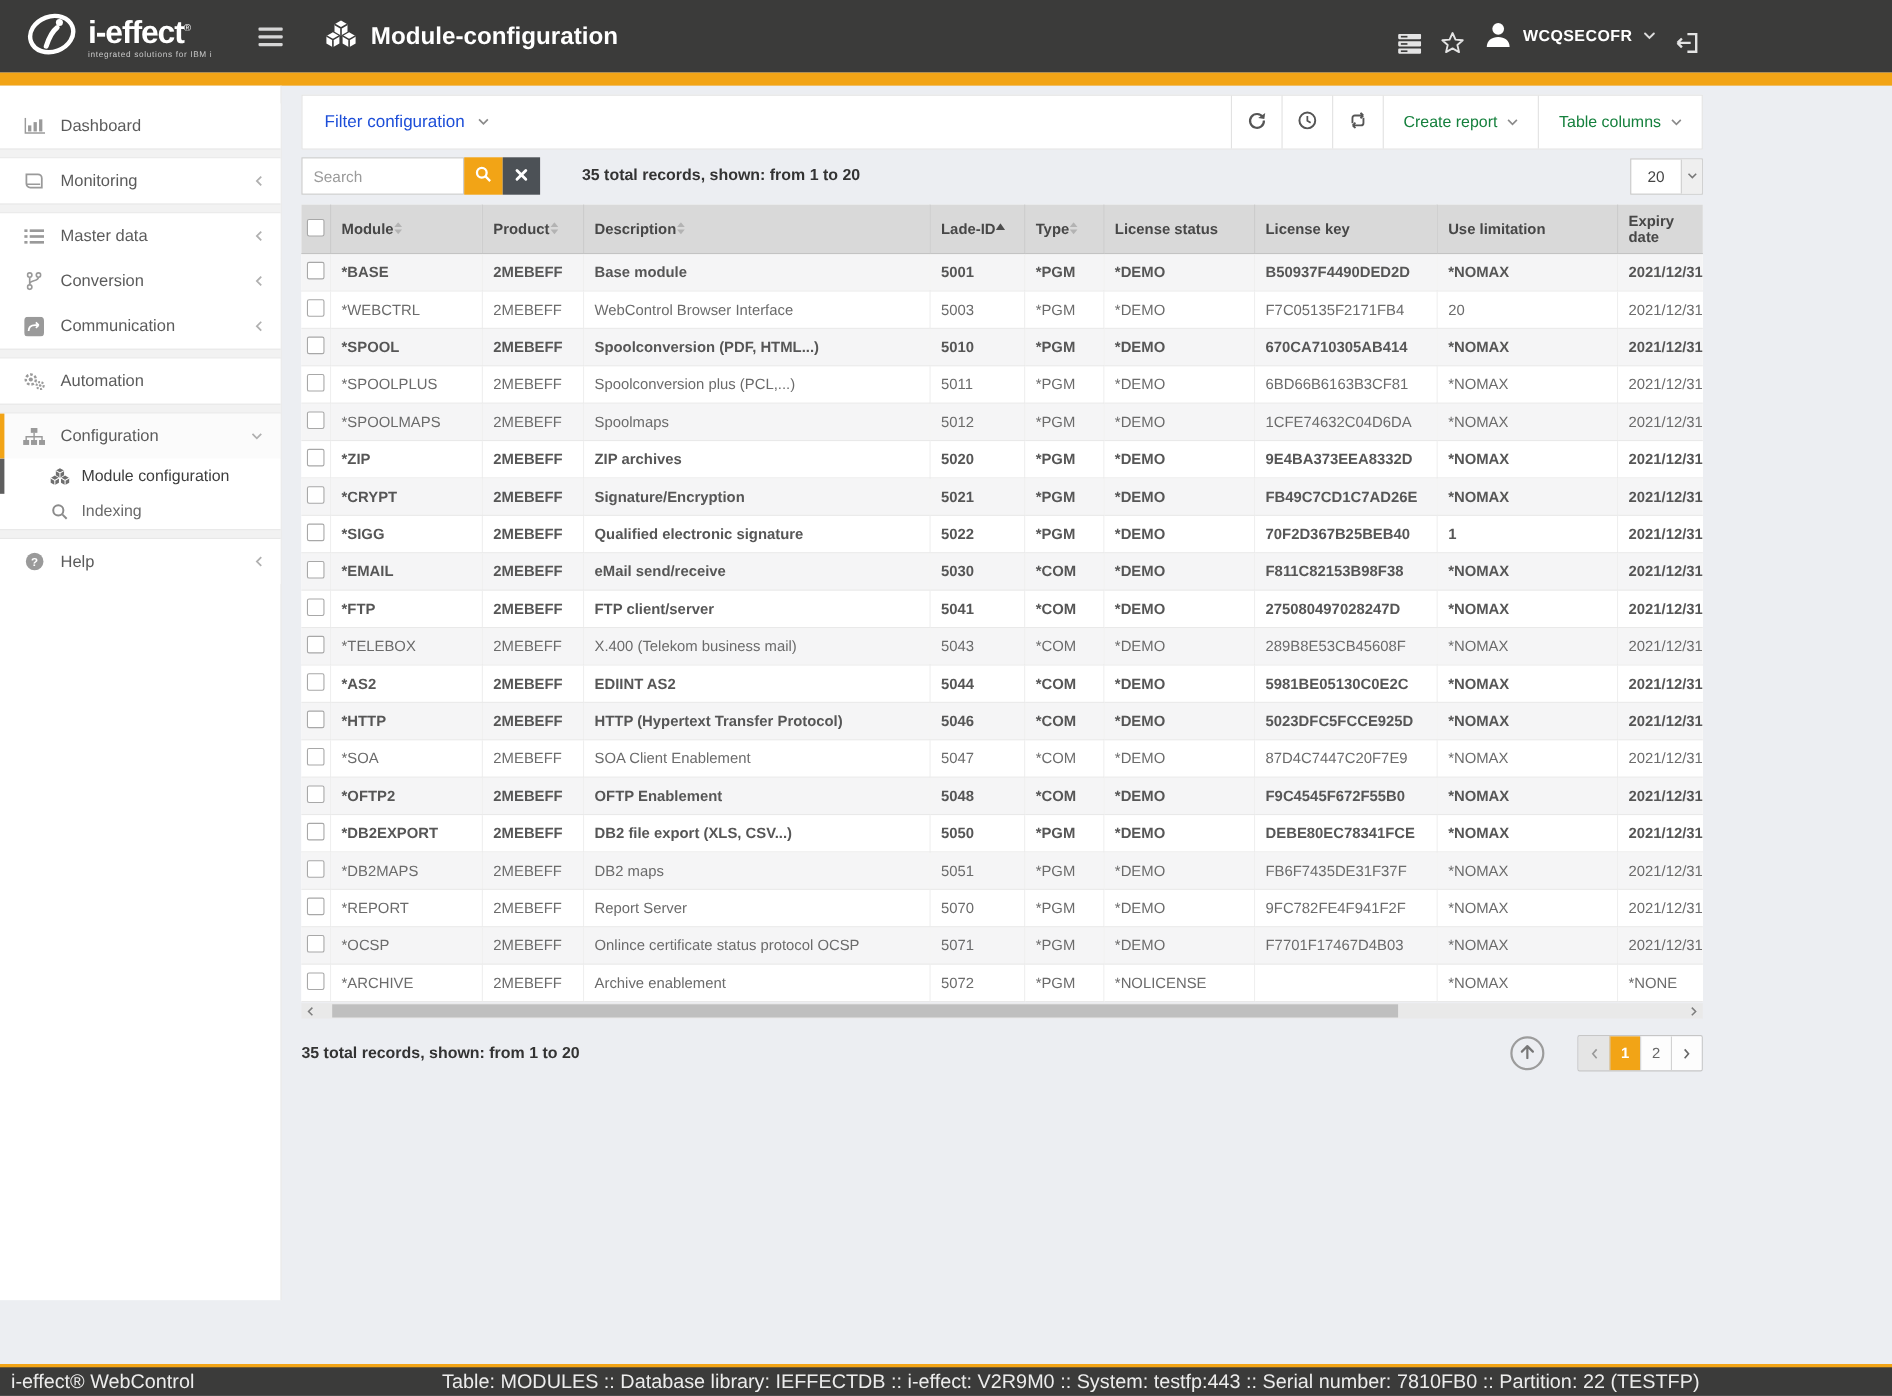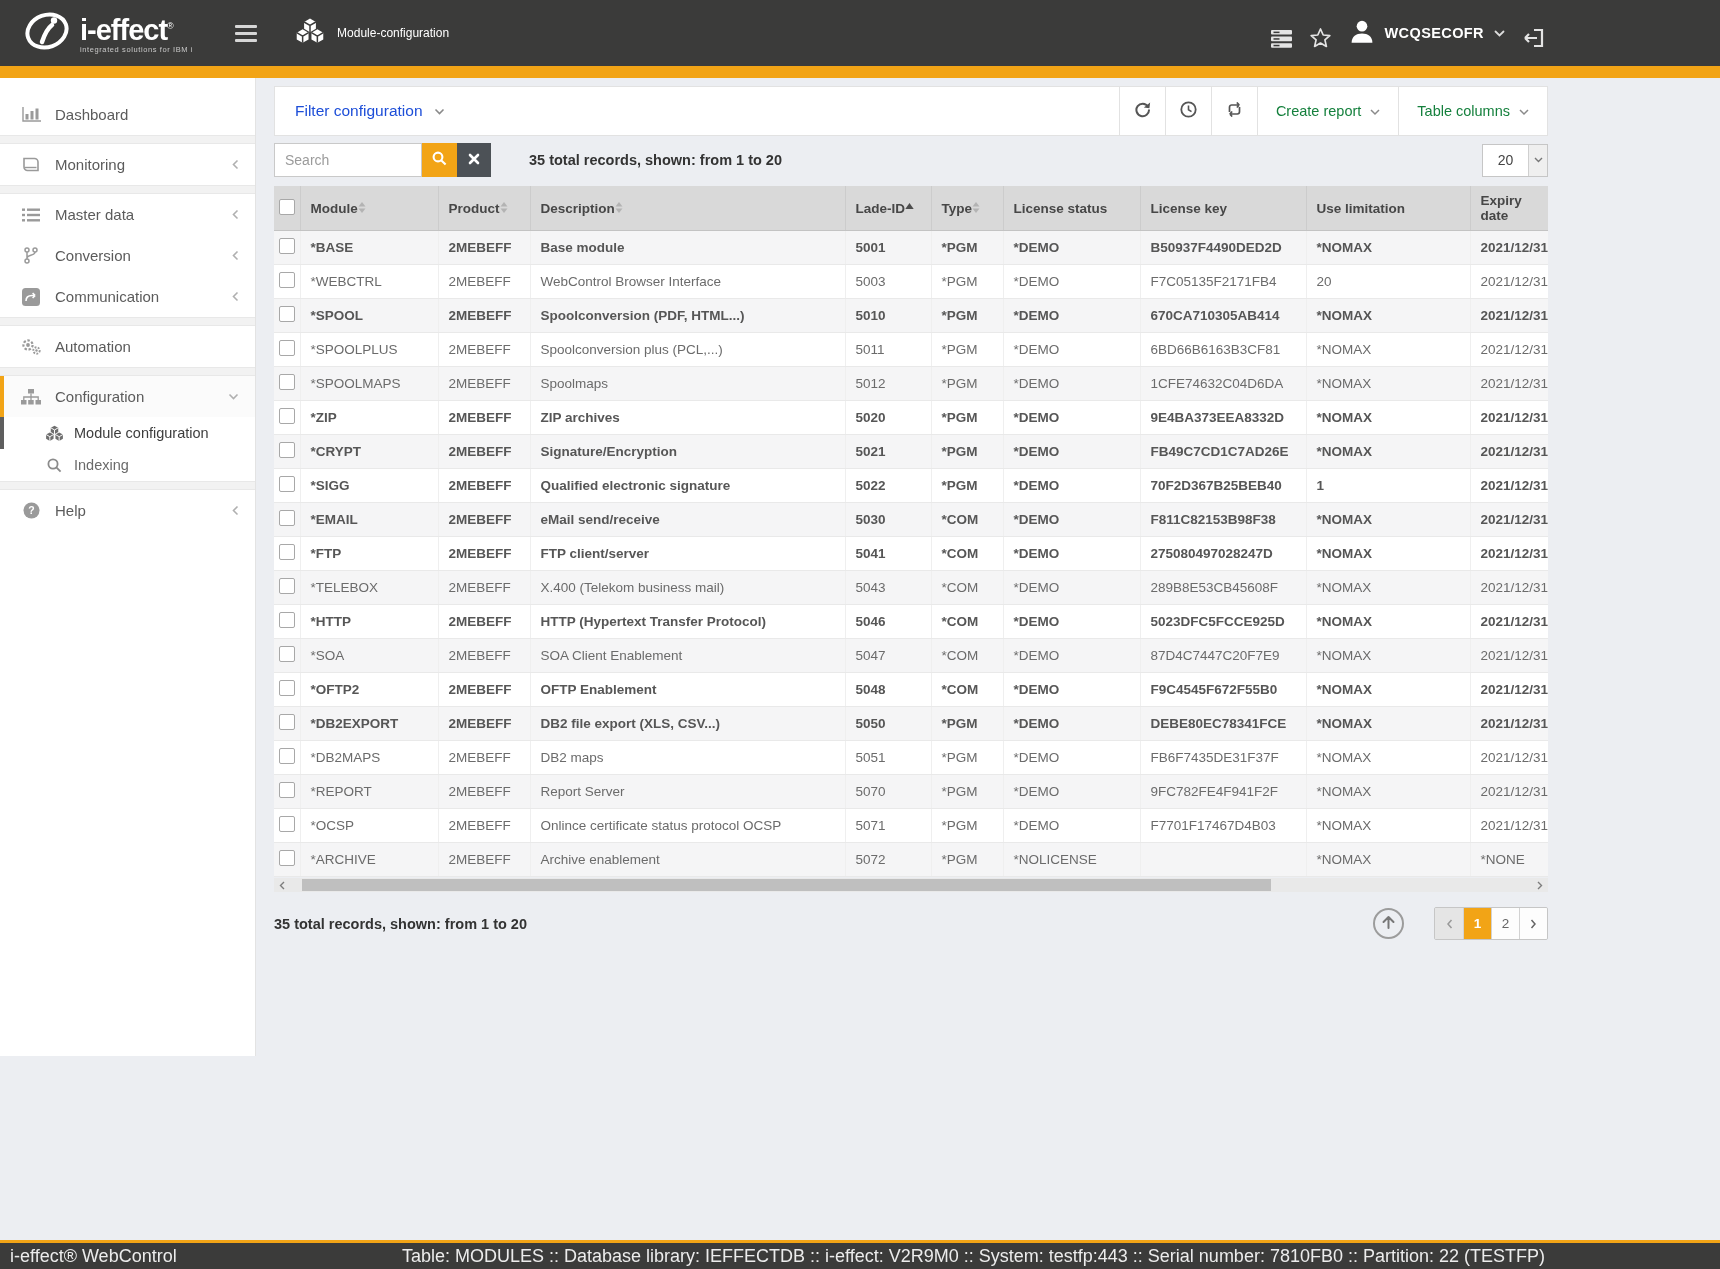--- a/index.html
+++ b/index.html
@@ -9,30 +9,30 @@
   
   .header { height:66px; background:#3b3b3a; display:flex; align-items:center;
     padding:0 175px 0 24px; color:#fff; }
   .brand { display:flex; align-items:center; gap:10px; }
   .brand-text .brand-name { font-size:29px; font-weight:bold; letter-spacing:-1px; line-height:28px; }
   .brand-text sup { font-size:9px; font-weight:normal; }
   .brand-text .tagline { font-size:7.5px; color:#c9c9c9; letter-spacing:.6px; margin-top:1px; }
   .hamburger { margin-left:42px; cursor:pointer; display:flex; flex-direction:column; gap:4px; }
   .hamburger span { width:22px; height:3px; background:#d6d6d6; border-radius:1px; }
   .page-title-wrap { margin-left:38px; display:flex; align-items:center; gap:12px; }
-  .page-title { font-size:12px; font-weight:normal; }
+  .page-title { font-size:22px; font-weight:bold; }
   .header-right { margin-left:auto; display:flex; align-items:flex-end; gap:18px; }
   .hicon { color:#e4e4e4; display:flex; align-items:center; cursor:pointer; }
   .user-chip { display:flex; align-items:center; gap:10px; cursor:pointer; }
   .username { font-size:14.5px; font-weight:bold; letter-spacing:.4px; }
   .accent-bar { height:12px; background:#f2a416; }
 
   
   .layout { display:flex; height:1162px; background:#eceef2; }
-  .sidebar { width:256px; background:#fff; height:978px; border-right:1px solid #e3e3e3;
+  .sidebar { width:256px; background:#fff; height:1104px; border-right:1px solid #e3e3e3;
     padding-top:16px; }
   .nav-item { height:41px; display:flex; align-items:center; padding:0 16px 0 20px;
     color:#5b5b5b; font-size:15px; cursor:pointer; background:#fff; }
   .nav-item .nico { width:22px; margin-right:13px; color:#9a9a9a; display:flex; justify-content:center; align-items:center; }
   .nav-item .chev { margin-left:auto; color:#b0b0b0; display:flex; }
   .nav-sep { height:9px; background:#f2f2f2; border-top:1px solid #e8e8e8; border-bottom:1px solid #e8e8e8; }
   .nav-item.cfg { border-left:4px solid #f2a416; padding-left:16px; background:#fbfbfb; }
   .sub-item { height:32px; display:flex; align-items:center; padding:0 16px 0 44px;
     font-size:14.5px; color:#6a6a6a; cursor:pointer; background:#fff; }
   .sub-item .nico { width:20px; margin-right:10px; color:#8b8b8b; display:flex; justify-content:center; }
@@ -635,20 +635,32 @@
             <td>2MEBEFF</td>
             <td>X.400 (Telekom business mail)</td>
             <td>5043</td>
             <td>*COM</td>
             <td>*DEMO</td>
             <td>289B8E53CB45608F</td>
             <td>*NOMAX</td>
             <td>2021/12/31</td>
           </tr>
 
+          <tr class="bold-row">
+            <td class="c-cb"><span class="cb"></span></td>
+            <td>*AS2</td>
+            <td>2MEBEFF</td>
+            <td>EDIINT AS2</td>
+            <td>5044</td>
+            <td>*COM</td>
+            <td>*DEMO</td>
+            <td>5981BE05130C0E2C</td>
+            <td>*NOMAX</td>
+            <td>2021/12/31</td>
+          </tr>
 
           <tr class="bold-row">
             <td class="c-cb"><span class="cb"></span></td>
             <td>*HTTP</td>
             <td>2MEBEFF</td>
             <td>HTTP (Hypertext Transfer Protocol)</td>
             <td>5046</td>
             <td>*COM</td>
             <td>*DEMO</td>
             <td>5023DFC5FCCE925D</td>

